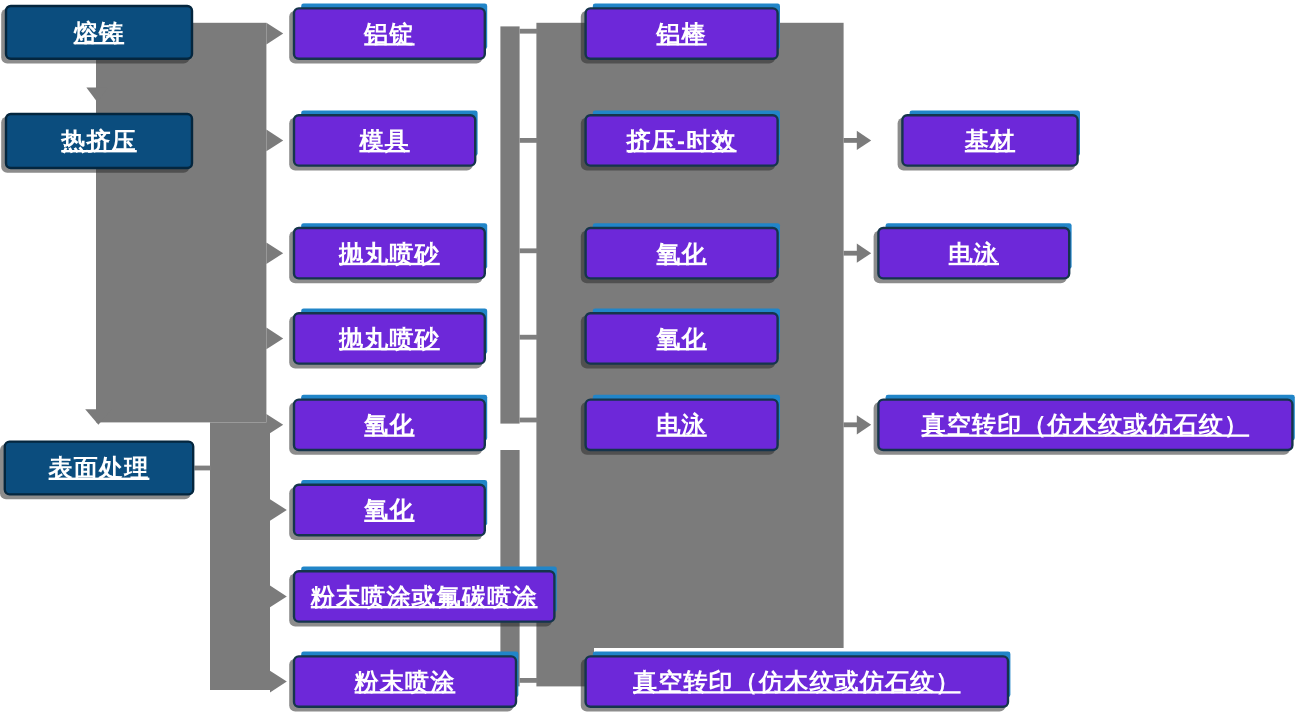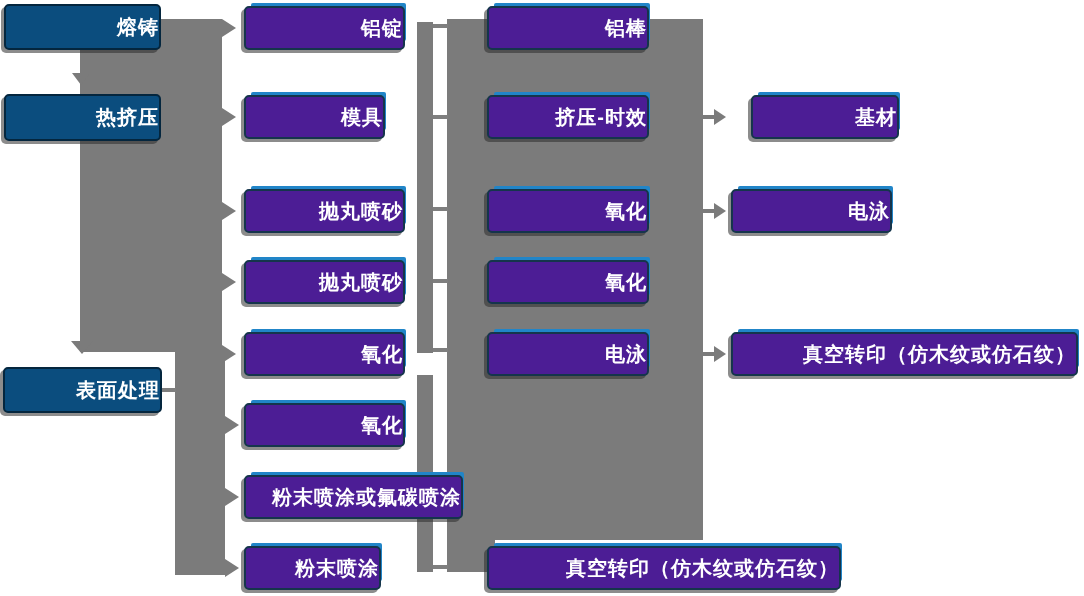--- a/index.html
+++ b/index.html
@@ -7,30 +7,31 @@
     position:relative;
     width:1084px;height:596px;
     background:#ffffff;
     font-family:"Liberation Sans","DejaVu Sans",sans-serif;
     overflow:hidden;
   }
   .gray{position:absolute;background:#7b7b7b;}
   .tick{position:absolute;background:#7f7f7f;height:4px;}
   .box{
     position:absolute;
-    display:flex;align-items:center;justify-content:flex-end;
+    display:flex;align-items:center;justify-content:center;
     color:#ffffff;font-weight:700;font-size:20px;
     border-radius:5px;
     box-sizing:border-box;
     border:2px solid #15354c;
     box-shadow:-3px 3px 0 rgba(45,45,45,.55), 4px -6px 0 -3px #2185c8;
     letter-spacing:1px;
     white-space:nowrap;
+    text-decoration:underline;
   }
-  .box.blue{background:#4c1d95;}
+  .box.blue{background:#6d28d9;}
   .box.dark{background:#0b4d7e;border-color:#04263e;box-shadow:-3px 3px 0 rgba(45,45,45,.55);}
   .arrow-right{
     position:absolute;width:0;height:0;
     border-top:9px solid transparent;border-bottom:9px solid transparent;
     border-left:14px solid #7b7b7b;
   }
   .arrow-down{
     position:absolute;width:0;height:0;
     border-left:9px solid transparent;border-right:9px solid transparent;
     border-top:12px solid #7b7b7b;
@@ -84,39 +85,39 @@
   <div class="box dark" style="left:3px;top:367px;width:159px;height:46px;">
       <span>表面处理</span>
     </div>
   <div class="box dark" style="left:4px;top:94px;width:157px;height:47px;">
       <span>热挤压</span>
     </div>
 
   <div class="box blue" style="left:244px;top:6px;width:161px;height:44px;">
       <span>铝锭</span>
     </div>
-  <div class="box blue" style="left:244px;top:95px;width:141px;height:44px;">
+  <div class="box blue" style="left:244px;top:95px;width:153px;height:44px;">
       <span>模具</span>
     </div>
   <div class="box blue" style="left:244px;top:189px;width:161px;height:44px;">
       <span>抛丸喷砂</span>
     </div>
   <div class="box blue" style="left:244px;top:260px;width:161px;height:44px;">
       <span>抛丸喷砂</span>
     </div>
   <div class="box blue" style="left:244px;top:332px;width:161px;height:44px;">
       <span>氧化</span>
     </div>
   <div class="box blue" style="left:244px;top:403px;width:161px;height:44px;">
       <span>氧化</span>
     </div>
   <div class="box blue" style="left:244px;top:475px;width:219px;height:44px;">
       <span>粉末喷涂或氟碳喷涂</span>
     </div>
-  <div class="box blue" style="left:244px;top:546px;width:137px;height:44px;">
+  <div class="box blue" style="left:244px;top:546px;width:187px;height:44px;">
       <span>粉末喷涂</span>
     </div>
 
   <div class="box blue" style="left:487px;top:95px;width:162px;height:44px;">
       <span>挤压-时效</span>
     </div>
   <div class="box blue" style="left:487px;top:6px;width:162px;height:44px;">
       <span>铝棒</span>
     </div>
   <div class="box blue" style="left:487px;top:189px;width:162px;height:44px;">

